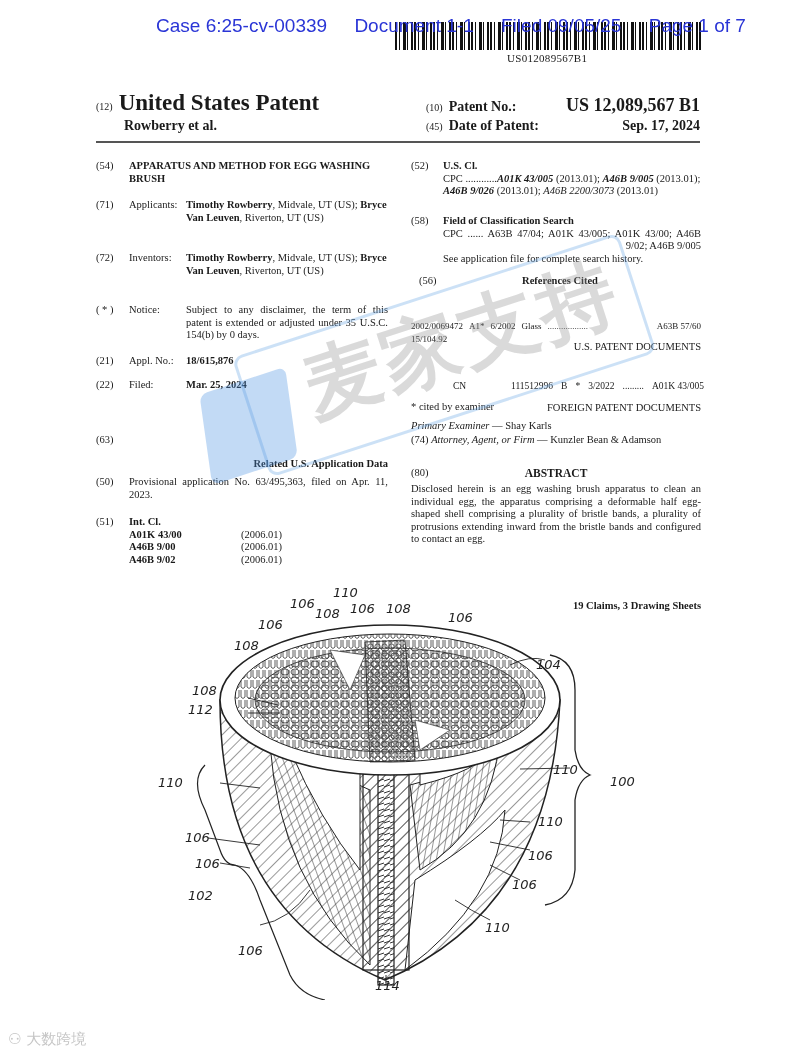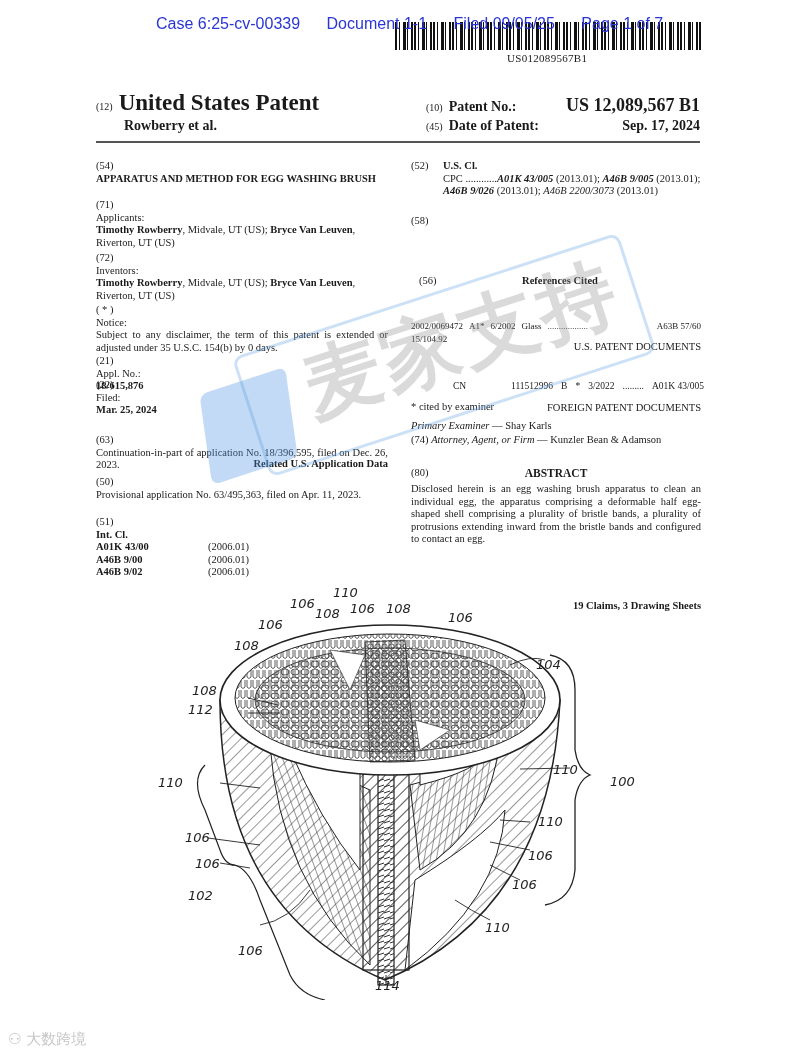--- a/index.html
+++ b/index.html
@@ -3,21 +3,21 @@
 <meta charset="utf-8">
 <style>
   html, body { margin: 0; padding: 0; }
   body {
     width: 800px; height: 1056px; background: #ffffff; position: relative; overflow: hidden;
     font-family: "Liberation Serif", serif; color: #1a1a1a;
   }
   .abs { position: absolute; }
   .stamp {
     position: absolute; top: 15px; left: 156px; font-family: "Liberation Sans", sans-serif;
-    font-size: 16px; color: #2a35d6; white-space: nowrap; z-index: 3;
+    font-size: 19px; color: #2a35d6; white-space: nowrap; z-index: 3;
   }
   .stamp span { margin-right: 22px; }
   .barcode {
     position: absolute; left: 395px; top: 22px; width: 307px; height: 28px;
     background: repeating-linear-gradient(90deg,
       #111 0 2px, #fff 2px 4px, #111 4px 5px, #fff 5px 8px, #111 8px 11px, #fff 11px 12px,
       #111 12px 13px, #fff 13px 16px, #111 16px 18px, #fff 18px 19px);
     z-index: 1;
   }
   .barcode-num { position: absolute; left: 507px; top: 52px; font-size: 11px; letter-spacing: 0.3px; }
@@ -27,21 +27,21 @@
   .hdr-authors { position: absolute; left: 124px; top: 118px; font-size: 14px; font-weight: bold; }
   .hdr-right { position: absolute; left: 426px; width: 274px; font-size: 14px; font-weight: bold; display: flex; justify-content: space-between; align-items: baseline; }
   .hdr-right.r1 { top: 95px; }
   .hdr-right.r1 .val { font-size: 18px; }
   .hdr-right.r2 { top: 118px; }
   .sep { position: absolute; left: 96px; top: 141px; width: 604px; height: 2px; background: #555; }
 
   .col { position: absolute; font-size: 10.5px; line-height: 12.5px; }
   .left-col { left: 96px; width: 292px; }
   .right-col { left: 411px; width: 290px; }
-  .entry { display: flex; position: absolute; width: 292px; flex-direction: column; }
+  .entry { display: flex; position: absolute; width: 292px; }
   .entry .num { width: 33px; flex: none; }
   .entry .lbl { width: 57px; flex: none; }
   .entry .txt { flex: 1; text-align: justify; }
   b { font-weight: bold; }
   i { font-style: italic; }
   .bi { font-weight: bold; font-style: italic; }
   .center { text-align: right; margin-top: 44px; }
   .cls-row { display: flex; }
   .cls-row .c1 { width: 112px; font-weight: bold; }
 
@@ -121,21 +121,20 @@
     <b>18/615,876</b>
   </div>
   <div class="entry" style="top:379px;">
     <span class="num">(22)</span>
     <span class="lbl">Filed:</span>
     <b>Mar. 25, 2024</b>
   </div>
   <div class="abs center" style="top:414px;width:292px;font-weight:bold;">Related U.S. Application Data</div>
   <div class="entry" style="top:434px;">
     <span class="num">(63)</span>
-    <span class="txt">Continuation-in-part of application No. 18/396,595, filed on Dec. 26, 2023.</span>
   </div>
   <div class="entry" style="top:476px;">
     <span class="num">(50)</span>
     <span class="txt">Provisional application No. 63/495,363, filed on Apr. 11, 2023.</span>
   </div>
   <div class="entry" style="top:516px;">
     <span class="num">(51)</span>
     <div>
       <div style="font-weight:bold;">Int. Cl.</div>
       <div class="cls-row">
@@ -160,20 +159,25 @@
     <div style="flex:1;">
       <div style="font-weight:bold;">U.S. Cl.</div>
       <div style="text-align:left;">
         <span style="float:left;">CPC ............</span>
         <span class="bi">A01K 43/005</span><span> (2013.01); </span><span class="bi">A46B 9/005</span><span> (2013.01); </span><span class="bi">A46B 9/026</span><span> (2013.01); </span><i>A46B 2200/3073</i><span> (2013.01)</span>
       </div>
     </div>
   </div>
   <div class="abs" style="top:215px;width:290px;display:flex;">
     <span style="width:32px;flex:none;">(58)</span>
+    <div style="flex:1;">
+      <div style="font-weight:bold;">Field of Classification Search</div>
+      <div style="text-align:justify;text-align-last:right;">CPC ...... A63B 47/04; A01K 43/005; A01K 43/00; A46B 9/02; A46B 9/005</div>
+      <div>See application file for complete search history.</div>
+    </div>
   </div>
   <div class="abs" style="top:275px;width:290px;display:flex;">
     <span style="width:32px;flex:none;margin-left:8px;">(56)</span>
     <span style="flex:1;text-align:center;font-weight:bold;margin-right:32px;">References Cited</span>
   </div>
   <div class="abs center" style="top:297px;width:290px;">U.S. PATENT DOCUMENTS</div>
   <div class="abs" style="top:320px;width:290px;font-size:9px;">
     <div style="display:flex;gap:6px;">
       <span>2002/0069472</span>
       <span>A1*</span>

